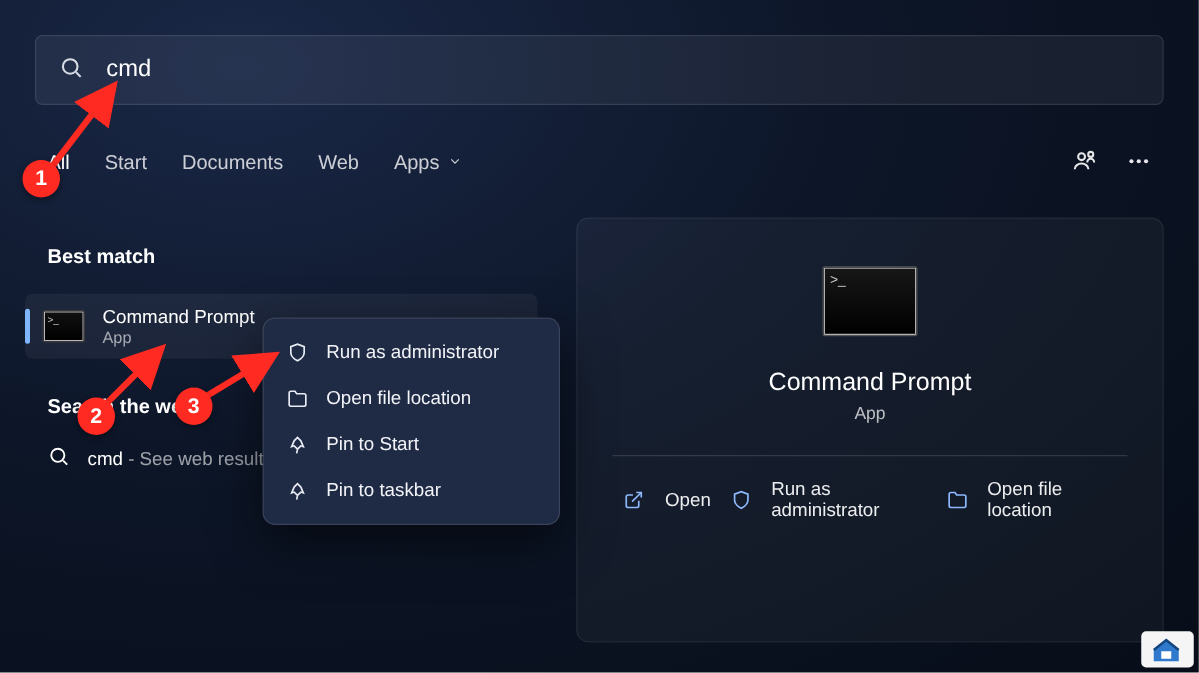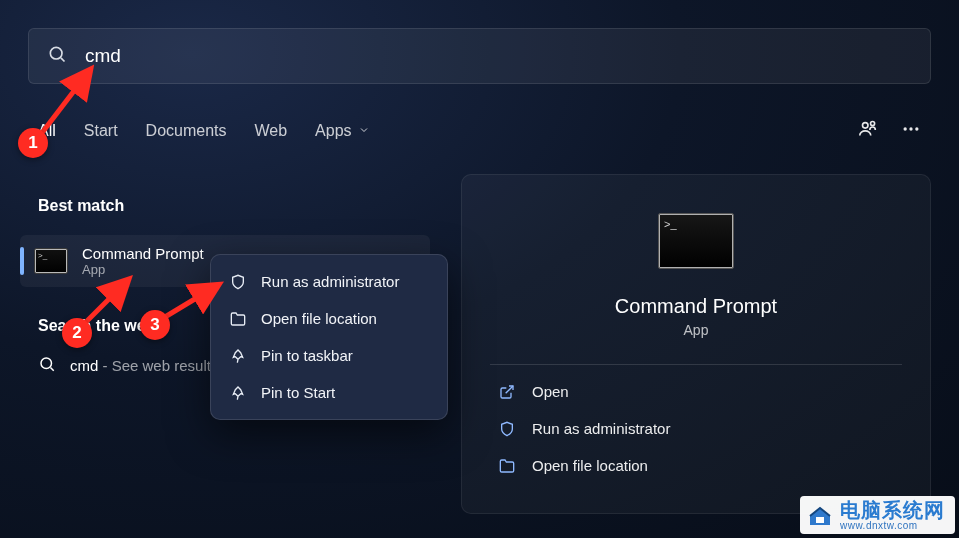--- a/index.html
+++ b/index.html
@@ -135,21 +135,21 @@
     position: absolute;
     left: 5px; top: 4px;
   }
   .panel-title { font-size: 20px; margin-top: 26px; }
   .panel-sub { font-size: 14px; color: rgba(255,255,255,0.72); margin-top: 4px; }
   .panel-divider {
     height: 1px; background: rgba(255,255,255,0.13);
     align-self: stretch;
     margin: 26px 0 8px;
   }
-  .panel-actions { align-self: stretch; display: flex; flex-direction: column; }
+  .panel-actions { align-self: stretch; display: flex; }
   .panel-action {
     display: flex; align-items: center; gap: 16px;
     padding: 10px 8px;
     font-size: 15px;
     color: rgba(255,255,255,0.92);
     cursor: pointer;
   }
   .panel-action .mi { color: #8fb9ff; width: 18px; display:flex; justify-content:center; }
 
   
@@ -338,29 +338,29 @@
         </svg>
     </span>
     <span>Open file location</span>
   </div>
   <div class="ctx-item">
     <span class="ci">
       <svg width="16" height="16" viewBox="0 0 24 24" fill="none" stroke="currentColor" stroke-width="2">
           <path d="M12 17l-1 5 1-5zm0 0l4-4 3 1-3-7-4-4-4 4-3 7 3-1 4 4z"></path>
         </svg>
     </span>
-    <span>Pin to taskbar</span>
+    <span>Pin to Start</span>
   </div>
   <div class="ctx-item">
     <span class="ci">
       <svg width="16" height="16" viewBox="0 0 24 24" fill="none" stroke="currentColor" stroke-width="2">
           <path d="M12 17l-1 5 1-5zm0 0l4-4 3 1-3-7-4-4-4 4-3 7 3-1 4 4z"></path>
         </svg>
     </span>
-    <span>Pin to Start</span>
+    <span>Pin to taskbar</span>
   </div>
 </div>
 
 <svg class="annot" width="959" height="538">
   <defs>
     <marker id="ah" viewBox="0 0 10 10" refX="8" refY="5" markerWidth="7" markerHeight="7" orient="auto-start-reverse">
       <path d="M 0 0 L 10 5 L 0 10 z" fill="#ff2b22"></path>
     </marker>
   </defs>
   <line x1="38" y1="138" x2="90" y2="70" stroke="#ff2b22" stroke-width="5" marker-end="url(#ah)"></line>
@@ -373,17 +373,13 @@
 <div class="badge b3">3</div>
 
 <div class="watermark">
   <span class="wm-logo">
     <svg width="24" height="22" viewBox="0 0 24 22">
       <path d="M2 11 L12 3 L22 11 L22 20 L2 20 Z" fill="#2f79cc"></path>
       <path d="M2 11 L12 3 L22 11" fill="none" stroke="#13467f" stroke-width="2"></path>
       <rect x="8" y="12" width="8" height="6" fill="#fff"></rect>
     </svg>
   </span>
-  <span class="wm-text">
-    <span class="wm-cn">电脑系统网</span>
-    <span class="wm-url">www.dnxtw.com</span>
-  </span>
 </div>
 
 </body></html>

